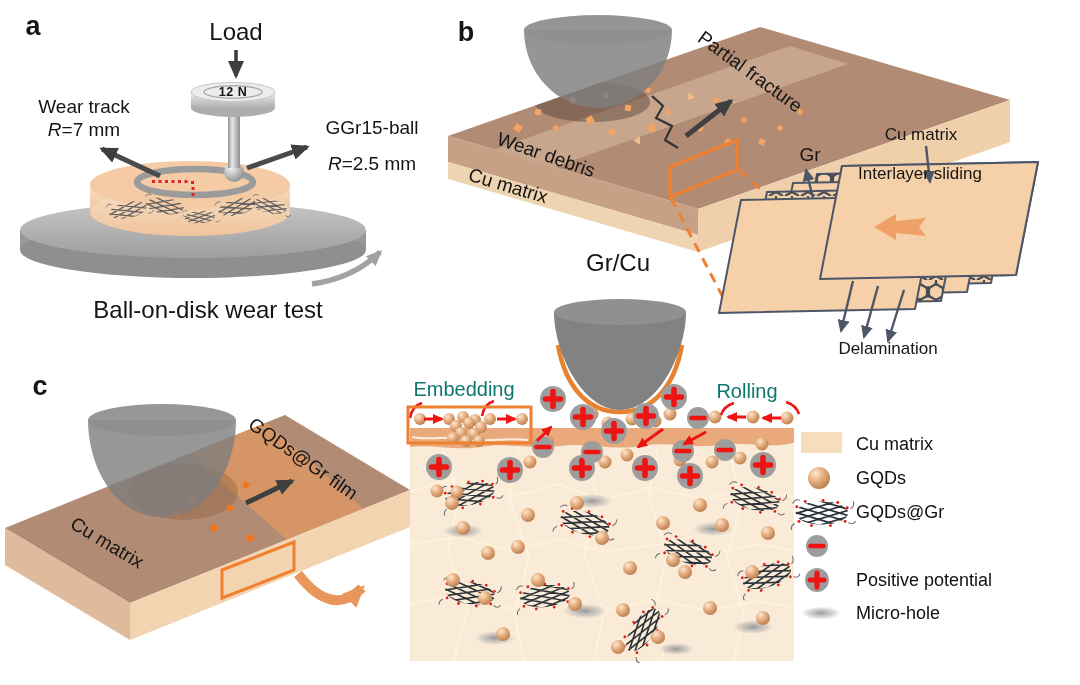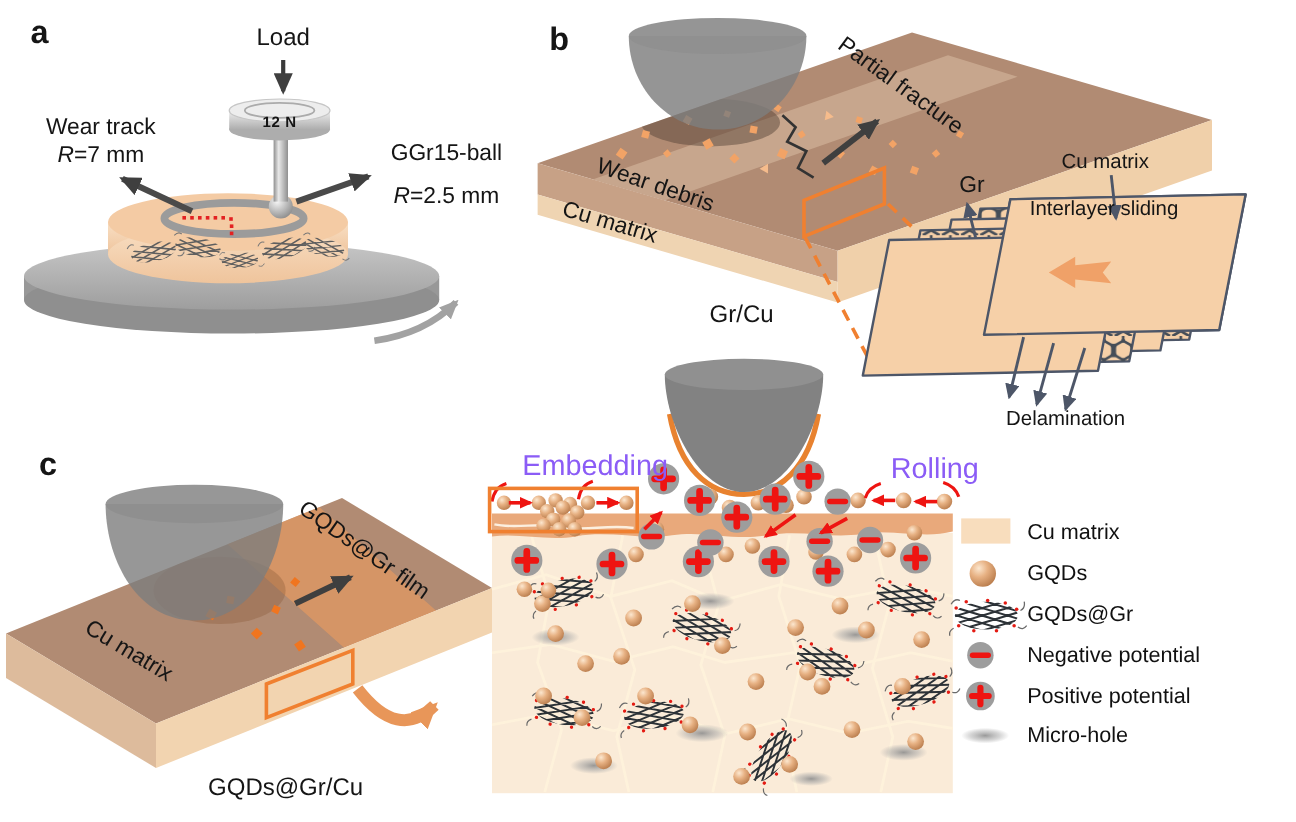--- a/index.html
+++ b/index.html
@@ -2,32 +2,32 @@
 <html><head>
 <meta charset="utf-8">
 <style>
   html,body{margin:0;padding:0;background:#ffffff;}
   #stage{position:relative;width:1080px;height:685px;background:#ffffff;overflow:hidden;
          font-family:"Liberation Sans",sans-serif;}
   #stage svg{position:absolute;left:0;top:0;}
   .lbl{position:absolute;transform:translate(-50%,-50%);color:#151515;white-space:nowrap;
        text-align:center;line-height:1.15;font-size:19px;}
   .tag{font-weight:bold;font-size:27px;}
-  .cap{font-size:20px;}
+  .cap{font-size:24px;}
   .small{font-size:17px;}
-  .red{color:#8b5cf6;font-size:24px;margin-left:32px;}
+  .red{color:#0f766e;font-size:20px;}
   .ital{font-style:italic;}
   .leg{position:absolute;left:856px;transform:translateY(-50%);font-size:18px;color:#111;
        text-align:left;white-space:nowrap;}
   .r19{transform:translate(-50%,-50%) rotate(19deg);}
   .r17{transform:translate(-50%,-50%) rotate(16.5deg);}
   .r35{transform:translate(-50%,-50%) rotate(35deg);}
   .r36{transform:translate(-50%,-50%) rotate(36deg);}
   .r31{transform:translate(-50%,-50%) rotate(31deg);}
-  .wt{font-weight:bold;font-size:12.5px;letter-spacing:.5px;margin-top:10px;}
+  .wt{font-weight:bold;font-size:12.5px;letter-spacing:.5px;}
 </style>
 </head>
 <body>
 
 <div id="stage">
 
 <svg width="1080" height="685" viewBox="0 0 1080 685">
   <defs>
     <radialGradient id="gq" cx="35%" cy="30%" r="75%">
       <stop offset="0" stop-color="#FCE7CF"></stop>
@@ -420,37 +420,36 @@
   </g>
 </svg>
 
   <div class="lbl tag" style="left:33px;top:27px;">a</div>
   <div class="lbl cap" style="left:236px;top:32px;">Load</div>
   <div class="lbl wt" style="left:233px;top:92px;">12 N</div>
   <div class="lbl" style="left:84px;top:107px;">Wear track</div>
   <div class="lbl" style="left:84px;top:130px;"><span class="ital">R</span><span>=7 mm</span></div>
   <div class="lbl" style="left:372px;top:128px;">GGr15-ball</div>
   <div class="lbl" style="left:372px;top:164px;"><span class="ital">R</span><span>=2.5 mm</span></div>
+  <div class="lbl cap" style="left:208px;top:310px;">Ball-on-disk wear test</div>
 
   <div class="lbl tag" style="left:466px;top:33px;">b</div>
   <div class="lbl r36" style="left:750px;top:72px;">Partial fracture</div>
   <div class="lbl r19" style="left:546px;top:155px;">Wear debris</div>
   <div class="lbl r17" style="left:508px;top:186px;">Cu matrix</div>
   <div class="lbl cap" style="left:618px;top:263px;">Gr/Cu</div>
   <div class="lbl" style="left:810px;top:155px;">Gr</div>
   <div class="lbl small" style="left:921px;top:135px;">Cu matrix</div>
   <div class="lbl small" style="left:920px;top:174px;">Interlayer sliding</div>
   <div class="lbl small" style="left:888px;top:349px;text-align:right;">Delamination</div>
 
   <div class="lbl tag" style="left:40px;top:387px;">c</div>
   <div class="lbl r35" style="left:303px;top:459px;">GQDs@Gr film</div>
   <div class="lbl r31" style="left:107px;top:543px;">Cu matrix</div>
-  <div class="lbl cap" style="left:238px;top:657px;">GQDs@Gr/Cu</div>
   <div class="lbl red" style="left:464px;top:389px;">Embedding</div>
   <div class="lbl red" style="left:747px;top:391px;">Rolling</div>
 
   <div class="leg" style="top:444px;">Cu matrix</div>
   <div class="leg" style="top:478px;">GQDs</div>
   <div class="leg" style="top:512px;">GQDs@Gr</div>
-  <div class="leg" style="top:546px;">Negative potential</div>
   <div class="leg" style="top:580px;">Positive potential</div>
   <div class="leg" style="top:613px;">Micro-hole</div>
 </div>
 
 </body></html>

